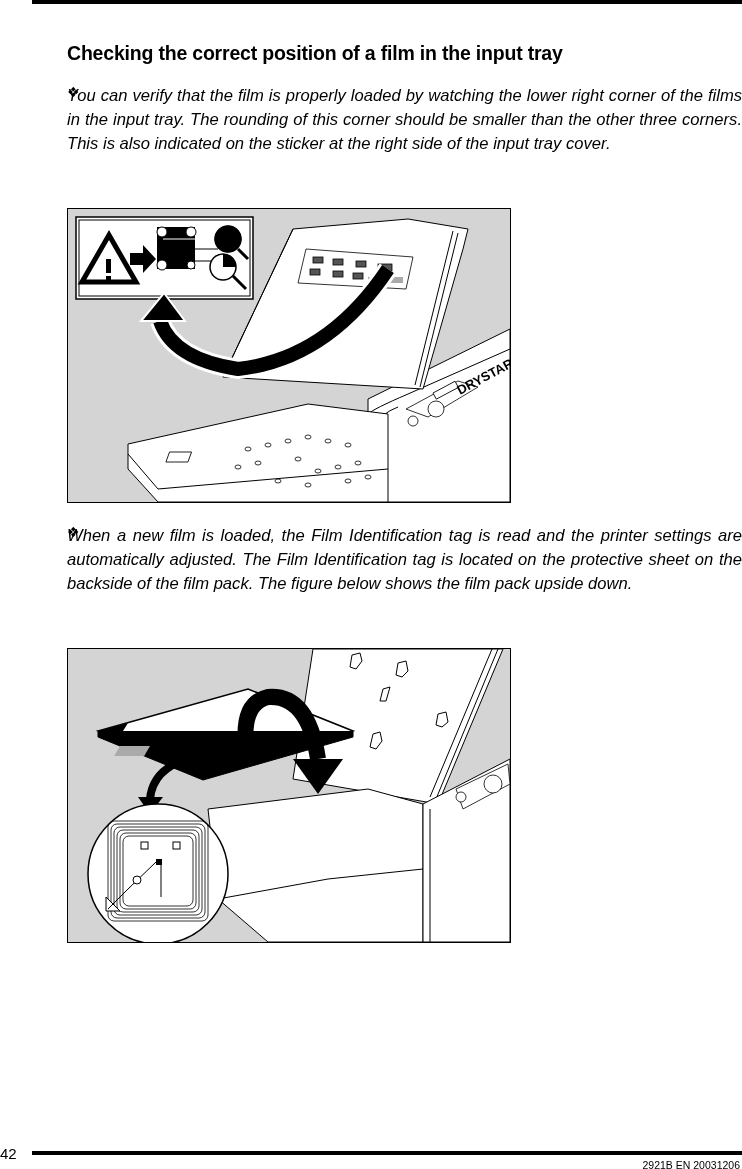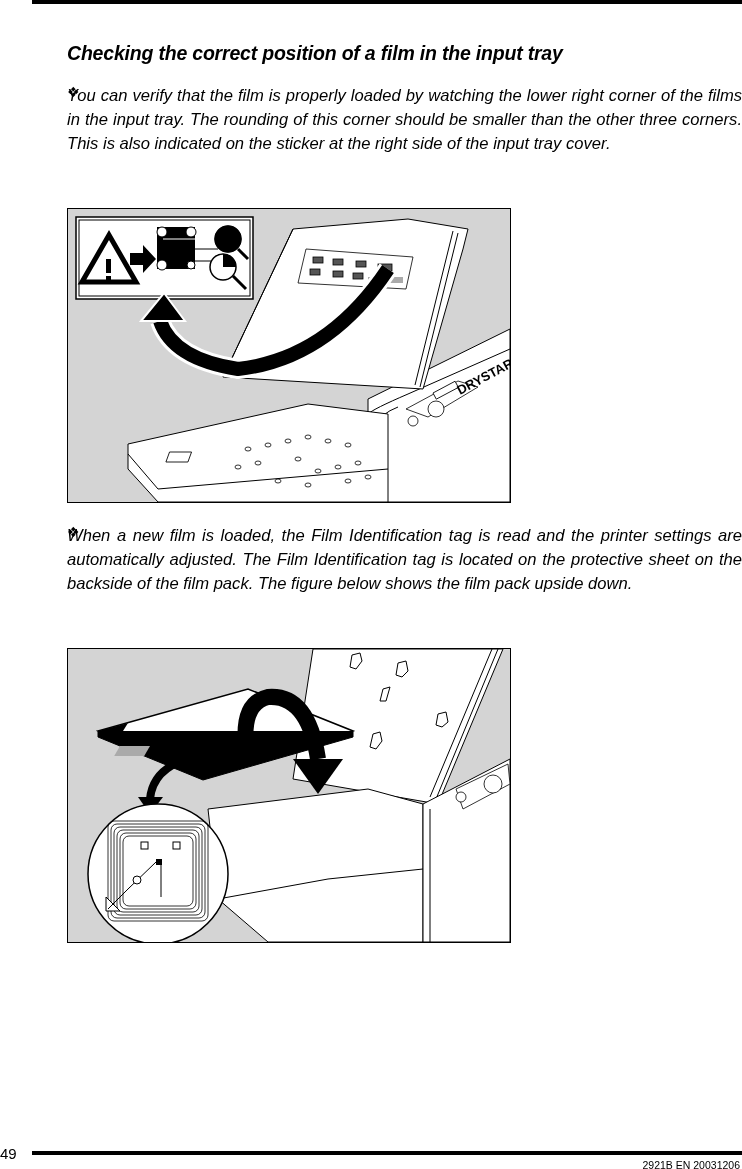--- a/index.html
+++ b/index.html
@@ -1,20 +1,20 @@
 <!DOCTYPE html>
 <html><head>
 <meta charset="utf-8">
 <style>
   html, body { margin: 0; padding: 0; background: #ffffff; }
   body { width: 742px; height: 1169px; position: relative; overflow: hidden;
          font-family: "Liberation Sans", sans-serif; color: #000; }
   .top-rule { position: absolute; left: 32px; top: 0; width: 710px; height: 4px; background: #000; }
   .heading { position: absolute; left: 67px; top: 42px; margin: 0;
-             font-size: 19.5px; font-weight: bold; font-style: italic; letter-spacing: -0.2px; }
+             font-size: 19.5px; font-weight: bold; letter-spacing: -0.2px; }
   .para { position: absolute; left: 67px; width: 675px; margin: 0; }
   .para .bullet { position: absolute; left: 0; top: 0; font-size: 14px; font-style: normal; }
   .para .text { display: block; font-style: italic; font-size: 16.6px;
                 line-height: 24px; text-align: justify; }
   .p1 { top: 84px; }
   .p2 { top: 524px; }
   .figure { position: absolute; left: 67px; width: 442px; height: 293px;
             border: 1px solid #000; background: #d4d4d4; overflow: hidden; }
   .fig1 { top: 208px; }
   .fig2 { top: 648px; }
@@ -194,15 +194,15 @@
       <rect x="88" y="210" width="6" height="6" fill="#000"></rect>
       <line x1="88" y1="213" x2="60" y2="240" stroke="#000" stroke-width="1"></line>
       <circle cx="69" cy="231" r="4" fill="#fff" stroke="#000"></circle>
       <line x1="93" y1="213" x2="93" y2="248" stroke="#000" stroke-width="1"></line>
       <path d="M38 248 L38 262 L52 262 Z" fill="#fff" stroke="#000"></path>
       <line x1="40" y1="260" x2="62" y2="238" stroke="#000" stroke-width="1"></line>
     </g>
   </svg>
 </div>
 
-<div class="footer-page">49</div>
+<div class="footer-page">42</div>
 <div class="footer-rule"></div>
 <div class="footer-doc">2921B EN 20031206</div>
 
 </body></html>

